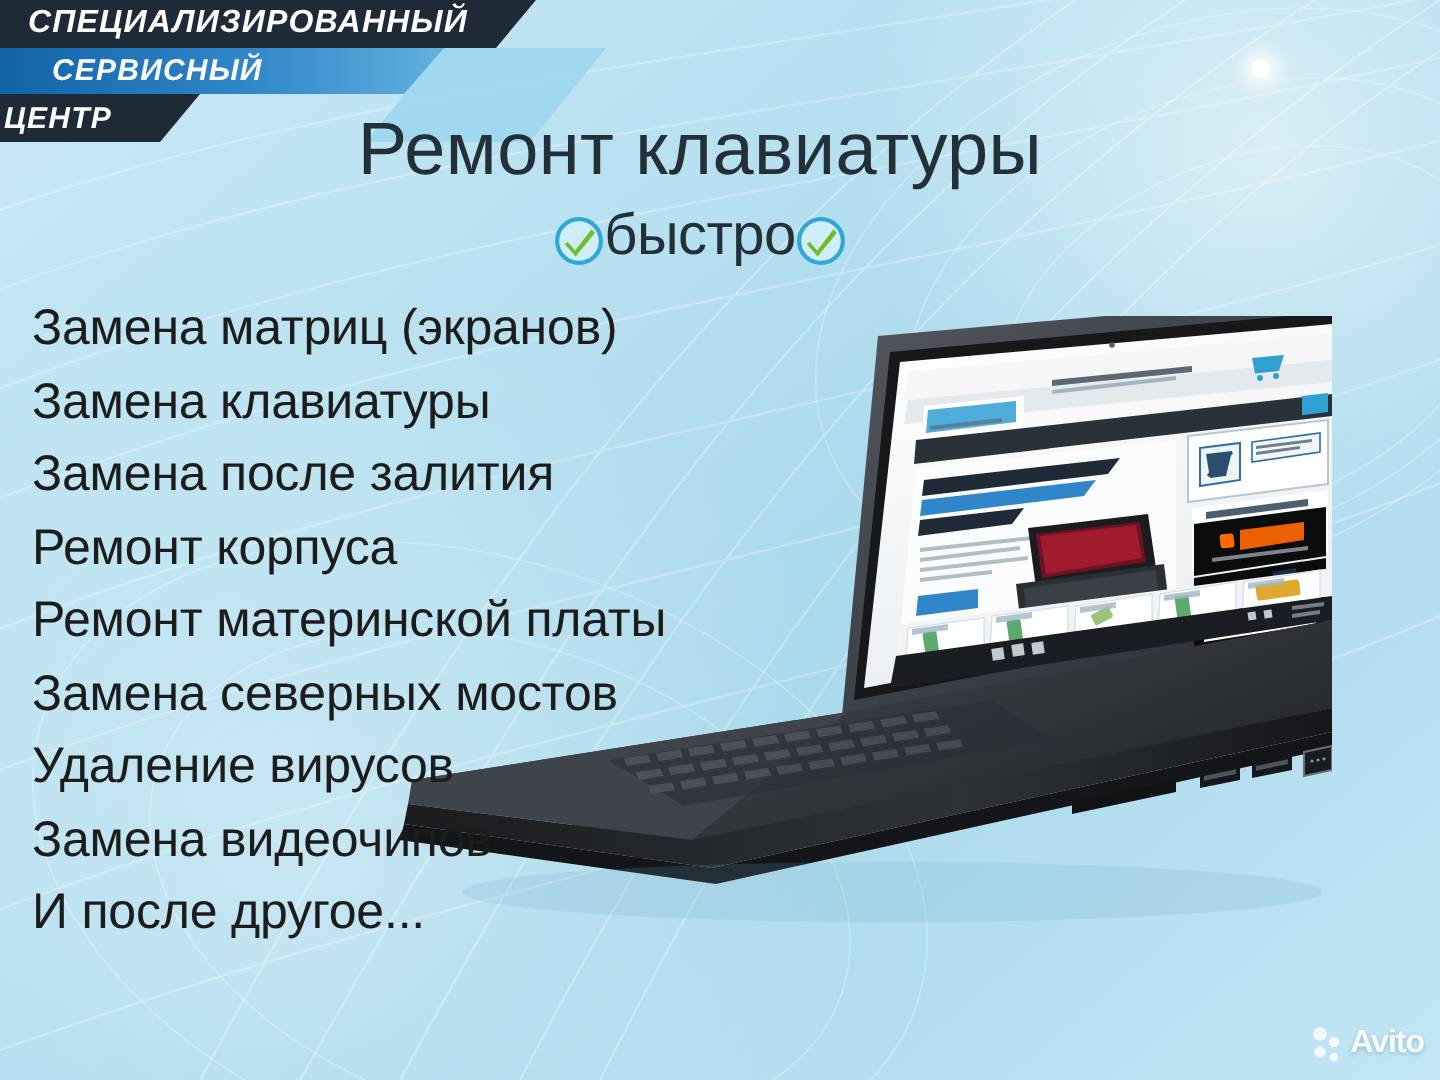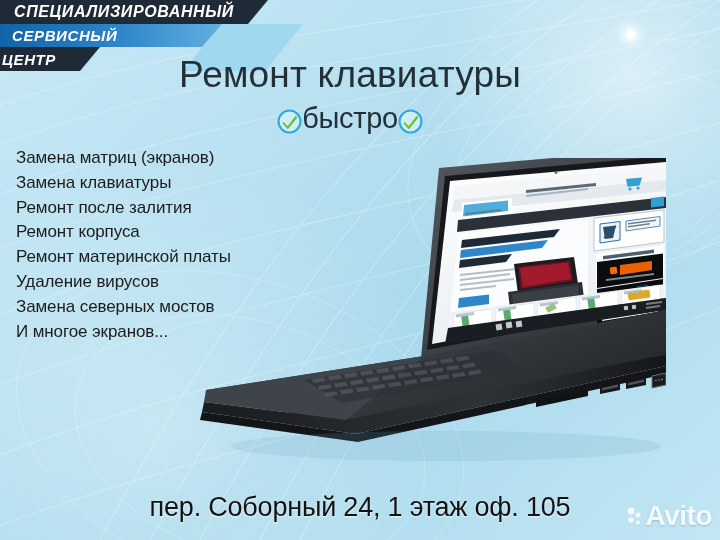--- a/index.html
+++ b/index.html
@@ -29,21 +29,21 @@
   }
   .bar1{
     width:268px;height:24px;background:#1f2a37;
     clip-path:polygon(0 0,268px 0,248px 24px,0 24px);
     padding-left:14px;font-size:16px;box-sizing:border-box;
   }
   .bar2{
     width:222px;height:23px;
     background:linear-gradient(90deg,#1263a8 0%,#2f86c9 55%,#63b0e0 100%);
     clip-path:polygon(0 0,222px 0,202px 23px,0 23px);
-    padding-left:12px;font-size:15px;box-sizing:border-box;
+    padding-left:26px;font-size:15px;box-sizing:border-box;
   }
   .bar3{
     width:100px;height:24px;background:#1f2a37;
     clip-path:polygon(0 0,100px 0,80px 24px,0 24px);
     padding-left:2px;font-size:15px;box-sizing:border-box;
   }
   .bar-accent{
     position:absolute;left:183px;top:24px;width:120px;height:47px;
     background:rgba(150,212,238,.75);
     clip-path:polygon(38px 0,120px 0,82px 47px,0 47px);
@@ -59,38 +59,38 @@
     font-size:29px;color:#243038;text-align:center;
     display:flex;align-items:center;justify-content:center;gap:0px;
   }
   .chk{display:inline-block;width:25px;height:25px;flex:0 0 auto;position:relative;top:2px;}
   .subword{letter-spacing:-.3px;}
   
   .services{
     position:absolute;left:16px;top:146px;width:340px;
   }
   .svc{
-    font-size:17px;color:#1c1c1c;line-height:1.46;white-space:nowrap;
+    font-size:25px;color:#1c1c1c;line-height:1.46;white-space:nowrap;
     letter-spacing:-.1px;
   }
   
   .address{
     position:absolute;left:0;top:492px;width:720px;text-align:center;
     font-size:27px;color:#121212;letter-spacing:-.2px;
     text-shadow:0 1px 2px rgba(255,255,255,.7);
   }
   
   .laptop{position:absolute;left:196px;top:158px;width:470px;height:310px;}
   
   .avito{
     position:absolute;right:8px;bottom:8px;display:flex;align-items:center;gap:4px;
     opacity:.82;
   }
   .avito-word{
-    font-size:28px;font-weight:bold;color:#ffffff;letter-spacing:-.5px;
+    font-size:16px;font-weight:bold;color:#ffffff;letter-spacing:-.5px;
     text-shadow:0 1px 2px rgba(80,120,150,.45);
   }
   .avito-dots{width:15px;height:20px;}
 </style>
 </head>
 <body>
 
 <div id="ad">
 
   <svg class="swirls" viewBox="0 0 720 540" preserveAspectRatio="none">
@@ -369,29 +369,29 @@
         </g>
       </g>
     </g>
 
     <ellipse cx="250" cy="288" rx="215" ry="15" fill="#6fa8c4" opacity="0.18"></ellipse>
   </svg>
 
   <div class="services">
     <div class="svc">Замена матриц (экранов)</div>
     <div class="svc">Замена клавиатуры</div>
-    <div class="svc">Ремонт после залития</div>
+    <div class="svc">Замена после залития</div>
     <div class="svc">Ремонт корпуса</div>
     <div class="svc">Ремонт материнской платы</div>
+    <div class="svc">Замена северных мостов</div>
     <div class="svc">Удаление вирусов</div>
-    <div class="svc">Замена северных мостов</div>
-    <div class="svc">И многое экранов...</div>
+    <div class="svc">Замена видеочипов</div>
+    <div class="svc">И после другое...</div>
   </div>
 
-  <div class="address">пер. Соборный 24, 1 этаж оф. 105</div>
 
   <div class="avito">
     <svg class="avito-dots" viewBox="0 0 15 20">
       <circle cx="4" cy="5" r="3.4" fill="#ffffff"></circle>
       <circle cx="11" cy="9" r="2.6" fill="#ffffff"></circle>
       <circle cx="4" cy="14" r="2.8" fill="#ffffff"></circle>
       <circle cx="11" cy="16.5" r="2.0" fill="#ffffff"></circle>
     </svg>
     <span class="avito-word">Avito</span>
   </div>

